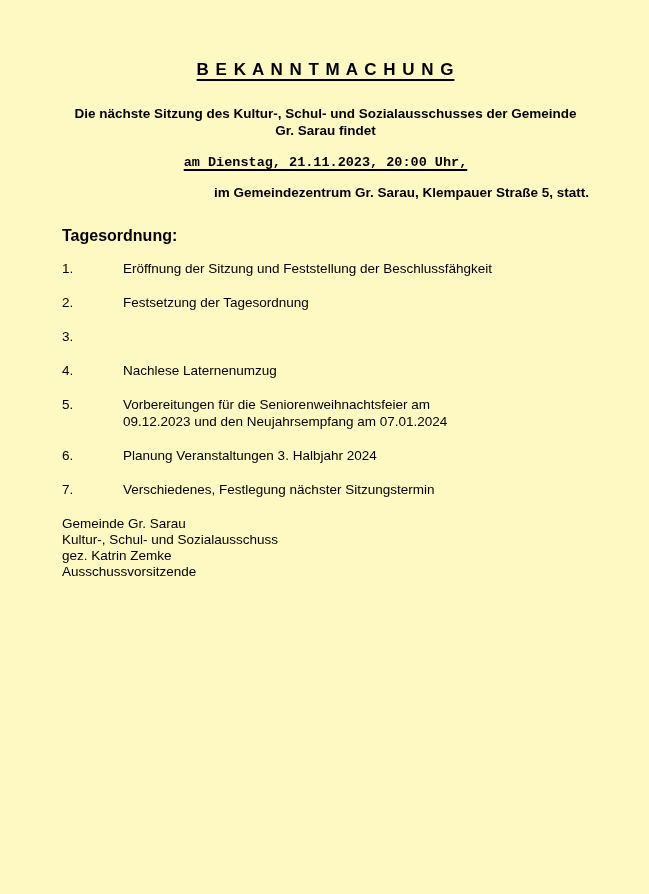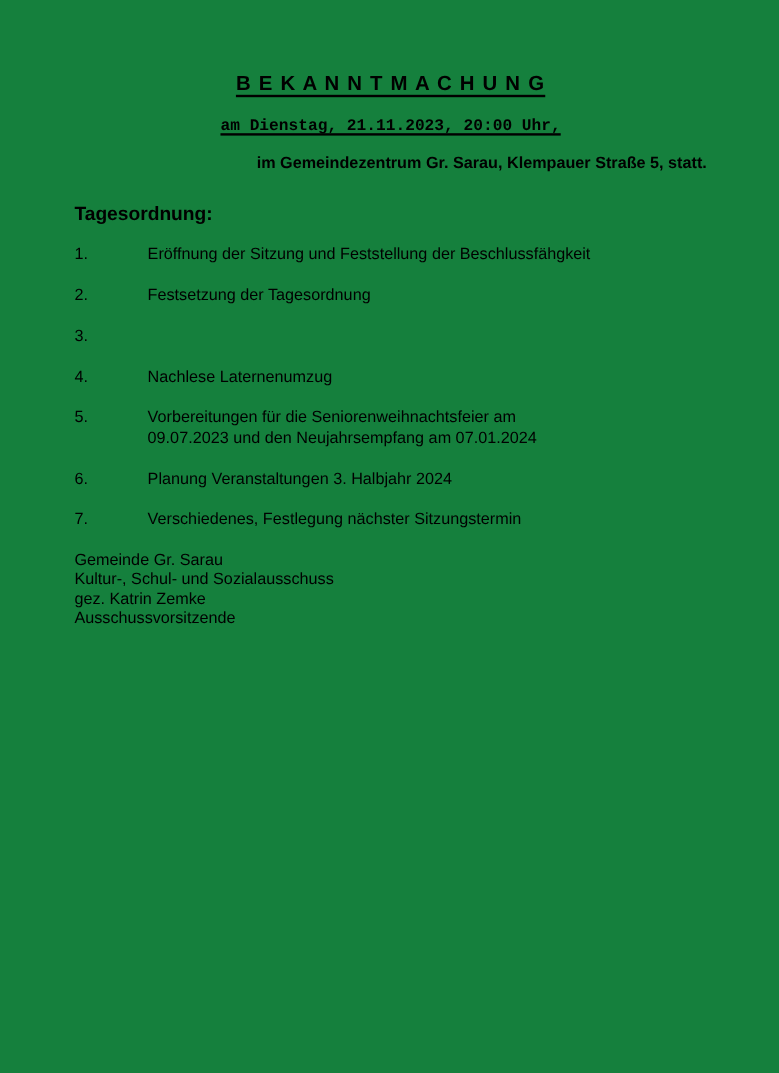--- a/index.html
+++ b/index.html
@@ -4,21 +4,21 @@
 <style>
   html, body {
     margin: 0;
     padding: 0;
     background: #ffffff;
   }
   .page {
     position: relative;
     width: 649px;
     height: 894px;
-    background: #15803d;
+    background: #fef9c3;
     color: #000000;
     font-family: "Liberation Sans", sans-serif;
     font-size: 13.5px;
     overflow: hidden;
     box-sizing: border-box;
   }
   .content {
     padding: 58px 60px 0 62px;
     box-sizing: border-box;
   }
@@ -91,20 +91,22 @@
   }
 </style>
 </head>
 <body>
 
 <div class="page">
   <div class="content">
 
     <h1 class="doc-title">B E K A N N T M A C H U N G</h1>
 
+    <p class="intro">Die nächste Sitzung des Kultur-, Schul- und Sozialausschusses der Gemeinde
+Gr. Sarau findet</p>
 
     <p class="date-line">am Dienstag, 21.11.2023, 20:00 Uhr,</p>
 
     <p class="location-line">im Gemeindezentrum Gr. Sarau, Klempauer Straße 5, statt.</p>
 
     <h2 class="agenda-heading">Tagesordnung:</h2>
 
     <div class="agenda-list">
       <div class="agenda-item">
         <span class="num">1.</span>
@@ -117,21 +119,21 @@
       <div class="agenda-item">
         <span class="num">3.</span>
       </div>
       <div class="agenda-item">
         <span class="num">4.</span>
         <span class="txt">Nachlese Laternenumzug</span>
       </div>
       <div class="agenda-item">
         <span class="num">5.</span>
         <span class="txt">Vorbereitungen für die Seniorenweihnachtsfeier am
-09.07.2023 und den Neujahrsempfang am 07.01.2024</span>
+09.12.2023 und den Neujahrsempfang am 07.01.2024</span>
       </div>
       <div class="agenda-item">
         <span class="num">6.</span>
         <span class="txt">Planung Veranstaltungen 3. Halbjahr 2024</span>
       </div>
       <div class="agenda-item">
         <span class="num">7.</span>
         <span class="txt">Verschiedenes, Festlegung nächster Sitzungstermin</span>
       </div>
     </div>

